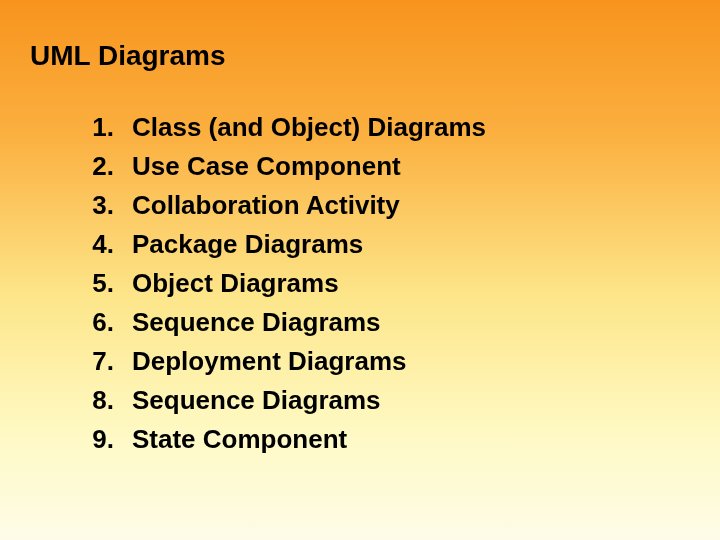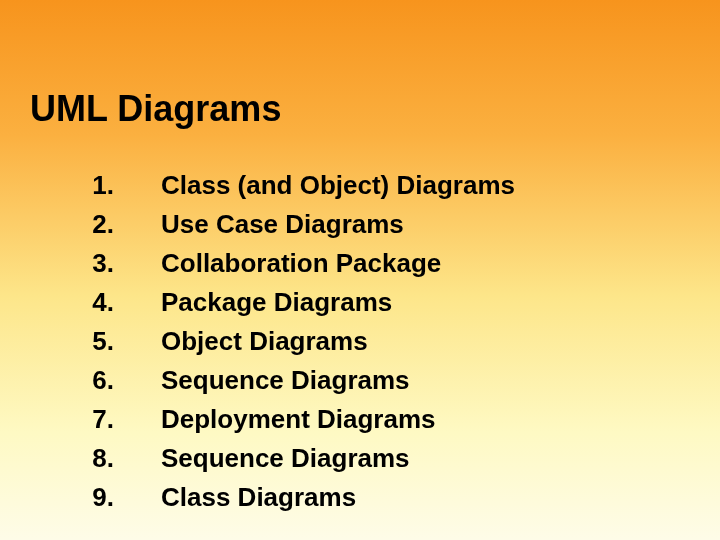--- a/index.html
+++ b/index.html
@@ -13,25 +13,24 @@
       background: linear-gradient(to bottom, #f7941d 0%, #fbb040 25%, #fde68a 55%, #fef9c3 80%, #fefce8 100%);
       font-family: Arial, Helvetica, sans-serif;
       overflow: hidden;
     }
     .slide {
       width: 100%;
       height: 100%;
       padding: 40px 30px;
     }
     .title {
-      font-size: 36px;
+      font-size: 28px;
       font-weight: bold;
       color: #000;
       margin-bottom: 40px;
-      margin-top: 48px;
     }
     .list {
       list-style: none;
       padding-left: 60px;
     }
     .list-item {
       display: flex;
       align-items: baseline;
       margin-bottom: 8px;
       font-size: 26px;
@@ -39,40 +38,39 @@
       color: #000;
     }
     .list-number {
       width: 42px;
       text-align: right;
       padding-right: 18px;
       flex-shrink: 0;
     }
     .list-text {
       flex: 1;
-      margin-left: 29px;
     }
   </style>
 </head>
 <body>
 
 <div class="slide">
   <h1 class="title">UML Diagrams</h1>
   <ol class="list">
     <li class="list-item">
       <span class="list-number">1.</span>
       <span class="list-text">Class (and Object) Diagrams</span>
     </li>
     <li class="list-item">
       <span class="list-number">2.</span>
-      <span class="list-text">Use Case Diagrams</span>
+      <span class="list-text">Use Case Component</span>
     </li>
     <li class="list-item">
       <span class="list-number">3.</span>
-      <span class="list-text">Collaboration Package</span>
+      <span class="list-text">Collaboration Activity</span>
     </li>
     <li class="list-item">
       <span class="list-number">4.</span>
       <span class="list-text">Package Diagrams</span>
     </li>
     <li class="list-item">
       <span class="list-number">5.</span>
       <span class="list-text">Object Diagrams</span>
     </li>
     <li class="list-item">
@@ -82,16 +80,16 @@
     <li class="list-item">
       <span class="list-number">7.</span>
       <span class="list-text">Deployment Diagrams</span>
     </li>
     <li class="list-item">
       <span class="list-number">8.</span>
       <span class="list-text">Sequence Diagrams</span>
     </li>
     <li class="list-item">
       <span class="list-number">9.</span>
-      <span class="list-text">Class Diagrams</span>
+      <span class="list-text">State Component</span>
     </li>
   </ol>
 </div>
 
 </body></html>

